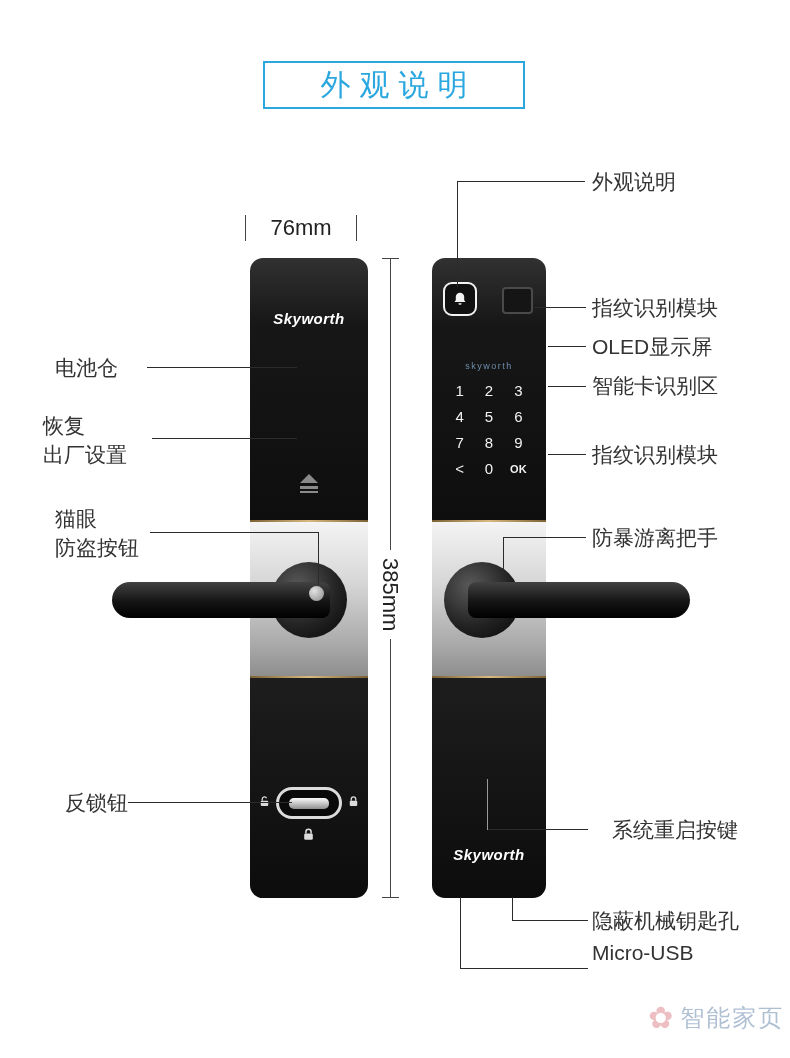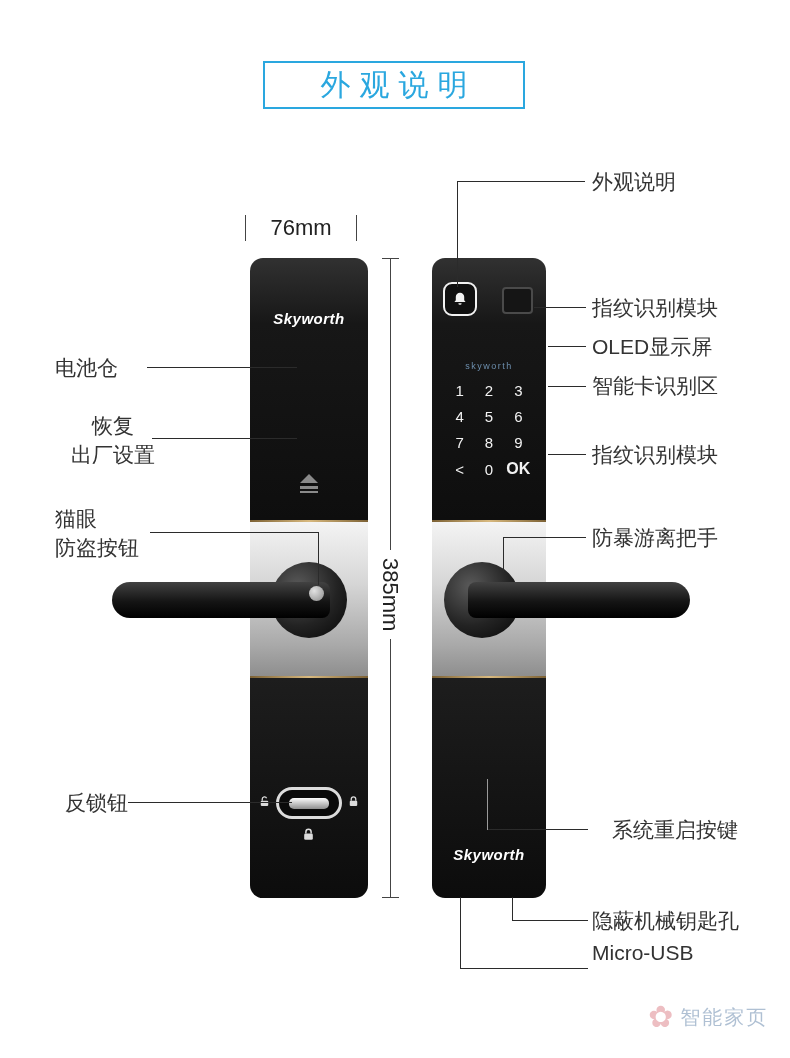--- a/index.html
+++ b/index.html
@@ -54,21 +54,21 @@
   .mini-ic{position:absolute;z-index:1;}
   .pl-open{left:8px;top:537px;}
   .pl-closed{left:97px;top:537px;}
   .pl-below{left:51px;top:569px;}
 
   
   .doorbell{position:absolute;left:11px;top:24px;width:34px;height:34px;border:2px solid #f2f2f2;border-radius:9px;box-sizing:border-box;display:flex;align-items:center;justify-content:center;background:#101010;z-index:1;}
   .fp{position:absolute;left:70px;top:29px;width:31px;height:27px;border-radius:4px;background:#151515;border:2px solid #4a4a4a;box-sizing:border-box;z-index:1;}
   .sw-small{position:absolute;left:0;top:103px;width:100%;text-align:center;font-size:9px;color:#6d8fae;letter-spacing:1.5px;z-index:1;}
   .keypad{position:absolute;left:13px;top:124px;width:88px;display:grid;grid-template-columns:repeat(3,1fr);row-gap:9px;justify-items:center;align-items:center;color:#f2f2f2;font-size:15px;z-index:1;}
-  .keypad .ok{font-size:16px;font-weight:bold;}
+  .keypad .ok{font-size:11px;font-weight:bold;}
 
   
   .ln{position:absolute;background:#2b2b2b;z-index:5;}
   .ln.light{background:#9a9a9a;}
   #ln-doorbell-h{left:457px;top:181px;width:128px;height:1px;}
   #ln-doorbell-v{left:457px;top:181px;width:1px;height:106px;}
   #ln-fp{left:534px;top:307px;width:52px;height:1px;}
   #ln-oled{left:548px;top:346px;width:38px;height:1px;}
   #ln-card{left:548px;top:386px;width:38px;height:1px;}
   #ln-touch{left:548px;top:454px;width:38px;height:1px;}
@@ -91,28 +91,28 @@
   #lbl-doorbell{left:592px;top:167px;}
   #lbl-fp{left:592px;top:293px;}
   #lbl-oled{left:592px;top:332px;}
   #lbl-card{left:592px;top:371px;}
   #lbl-touch{left:592px;top:440px;}
   #lbl-handle{left:592px;top:523px;}
   #lbl-restart{left:612px;top:815px;}
   #lbl-keyhole{left:592px;top:906px;}
   #lbl-usb{left:592px;top:938px;}
   #lbl-battery{left:55px;top:353px;}
-  #lbl-reset{left:71px;top:411px;text-align:center;}
+  #lbl-reset{left:43px;top:411px;}
   #lbl-peephole{left:55px;top:504px;}
   #lbl-deadbolt{left:65px;top:788px;}
 
   
   .watermark{position:absolute;left:648px;top:1002px;display:flex;align-items:center;gap:7px;z-index:6;}
   .wm-flower{font-size:30px;color:rgba(214,110,120,.45);line-height:1;}
-  .wm-text{font-size:20px;color:rgba(110,140,175,.55);letter-spacing:2px;}
+  .wm-text{font-size:24px;color:rgba(110,140,175,.55);letter-spacing:2px;}
 </style>
 </head>
 <body>
 
 <div class="canvas">
 
   <div class="title-box">
     <span>外观说明</span>
   </div>
 

